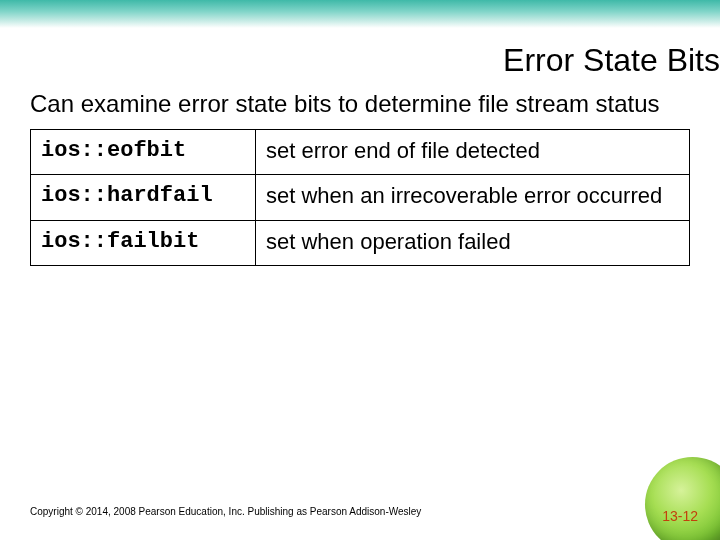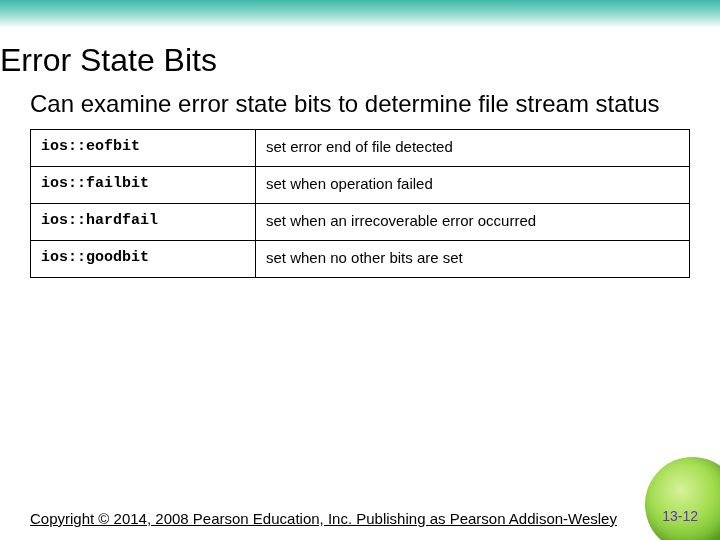--- a/index.html
+++ b/index.html
@@ -8,104 +8,99 @@
     font-family: Arial, Helvetica, sans-serif;
     background: #ffffff;
     position: relative;
   }
   .top-bar {
     width: 100%;
     height: 28px;
     background: linear-gradient(to bottom, #3fb9a8 0%, #7fd4c8 40%, #c8ece6 75%, #ffffff 100%);
   }
   .title {
-    text-align: left;
+    text-align: right;
     font-size: 32px;
     color: #000;
     margin-top: 14px;
     font-weight: normal;
   }
   .intro {
     font-size: 24px;
     color: #000;
     margin: 10px 30px 10px 30px;
     line-height: 1.25;
   }
   .tbl {
     border-collapse: collapse;
     margin: 4px 30px 0 30px;
     width: 660px;
   }
   .tbl td {
     border: 1.5px solid #000;
     padding: 8px 10px 10px 10px;
     vertical-align: top;
-    font-size: 15px;
+    font-size: 22px;
     line-height: 1.2;
   }
   .tbl td.code {
     font-family: "Courier New", Courier, monospace;
     font-weight: bold;
     width: 225px;
     white-space: pre;
   }
   .footer {
     position: absolute;
     left: 30px;
-    bottom: 13px;
-    font-size: 15px;
+    bottom: 23px;
+    font-size: 10px;
     color: #000;
-    text-decoration: underline;
   }
   .lime {
     position: absolute;
     right: -20px;
     bottom: -12px;
     width: 95px;
     height: 95px;
     border-radius: 50%;
     background: radial-gradient(circle at 38% 35%, #d6f29a 0%, #a6de53 35%, #74bf2f 65%, #4e8f20 100%);
     box-shadow: inset -6px -6px 14px rgba(0,0,0,0.25);
   }
   .slide-num {
     position: absolute;
     right: 22px;
     bottom: 16px;
     font-size: 14px;
-    color: #6d28d9;
+    color: #c2410c;
     z-index: 2;
     margin-left: 20px;
   }
 </style>
 </head>
 <body>
 
 <div class="top-bar"></div>
 
 <h1 class="title">Error State Bits</h1>
 
 <p class="intro">Can examine error state bits to determine file stream status</p>
 
 <table class="tbl">
   <tbody>
       <tr>
     <td class="code">ios::eofbit</td>
     <td>set error end of file detected</td>
   </tr>
   <tr>
-    <td class="code">ios::failbit</td>
-    <td>set when operation failed</td>
-  </tr>
-  <tr>
     <td class="code">ios::hardfail</td>
     <td>set when an irrecoverable error occurred</td>
   </tr>
   <tr>
-    <td class="code">ios::goodbit</td>
-    <td>set when no other bits are set</td>
+    <td class="code">ios::failbit</td>
+    <td>set when operation failed</td>
   </tr>
 </tbody>
   </table>
 
 <div class="footer">Copyright © 2014, 2008 Pearson Education, Inc. Publishing as Pearson Addison-Wesley</div>
 
 <div class="lime"></div>
 <div class="slide-num">13-12</div>
 
 </body></html>

